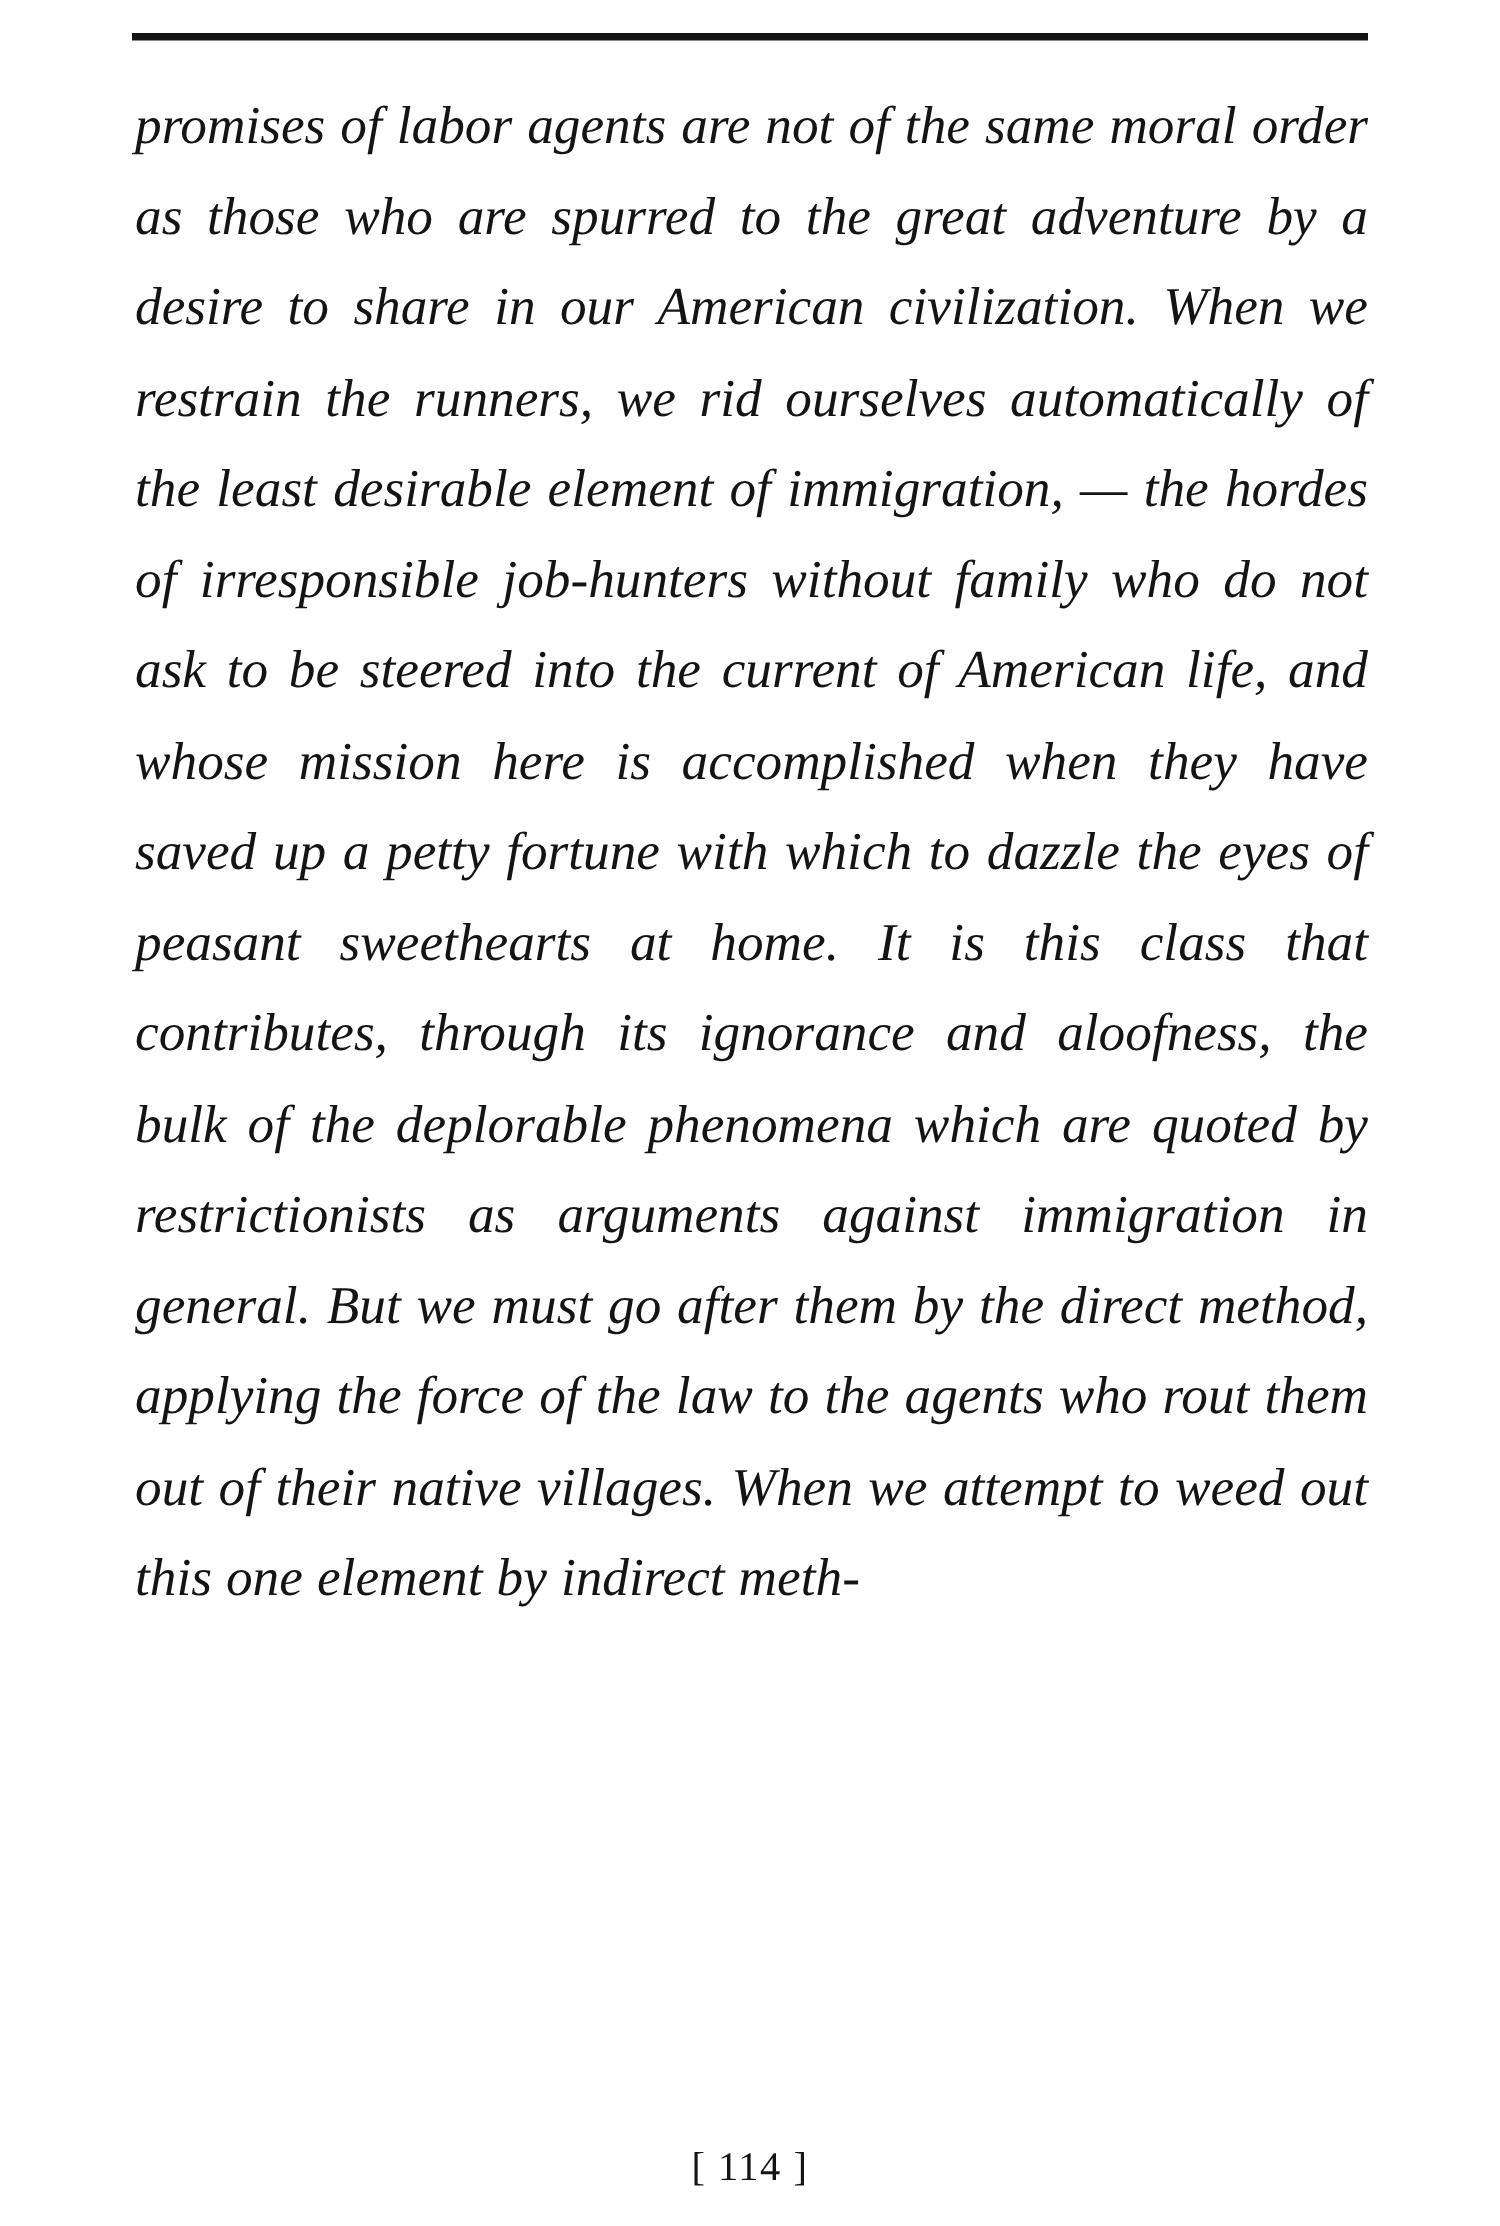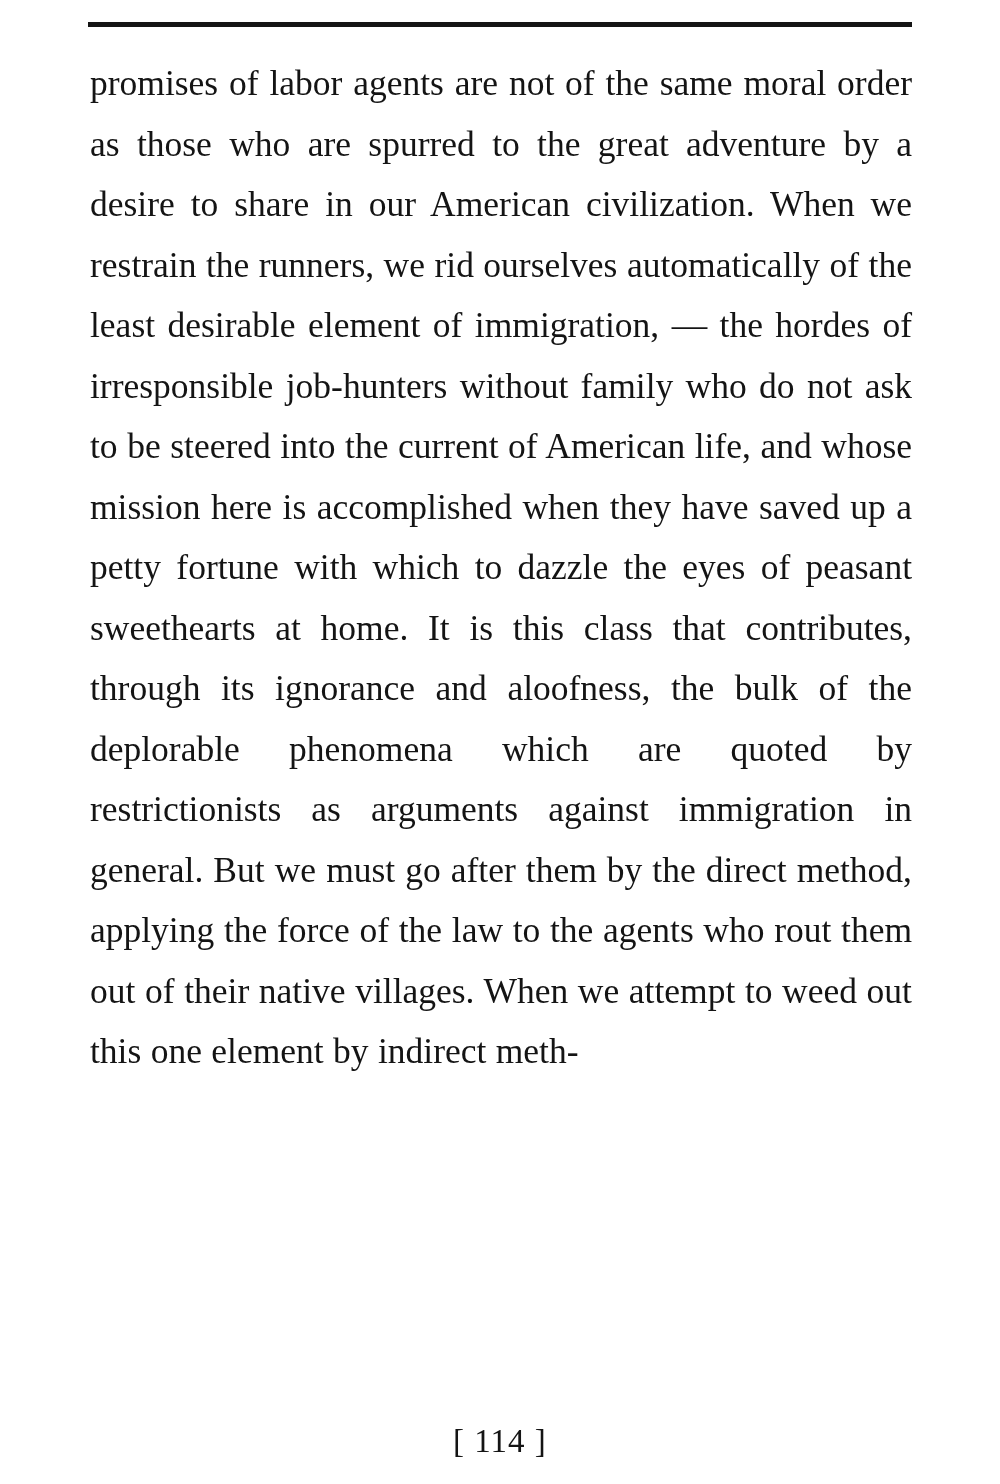--- a/index.html
+++ b/index.html
@@ -43,28 +43,29 @@
     line-height: 60.5px;
     text-align: justify;
     text-justify: inter-word;
     -webkit-hyphens: none;
     hyphens: none;
     word-spacing: 0.5px;
   }
   .body-text p {
     margin: 0;
     text-indent: 0;
+    font-style: italic;
   }
   .folio {
     position: absolute;
     left: 0;
     right: 0;
     bottom: 46px;
     text-align: center;
-    font-size: 33px;
+    font-size: 27px;
     letter-spacing: 1px;
   }
 </style>
 </head>
 <body>
 
 <div class="page">
 
 
   <div class="head-rule"></div>

